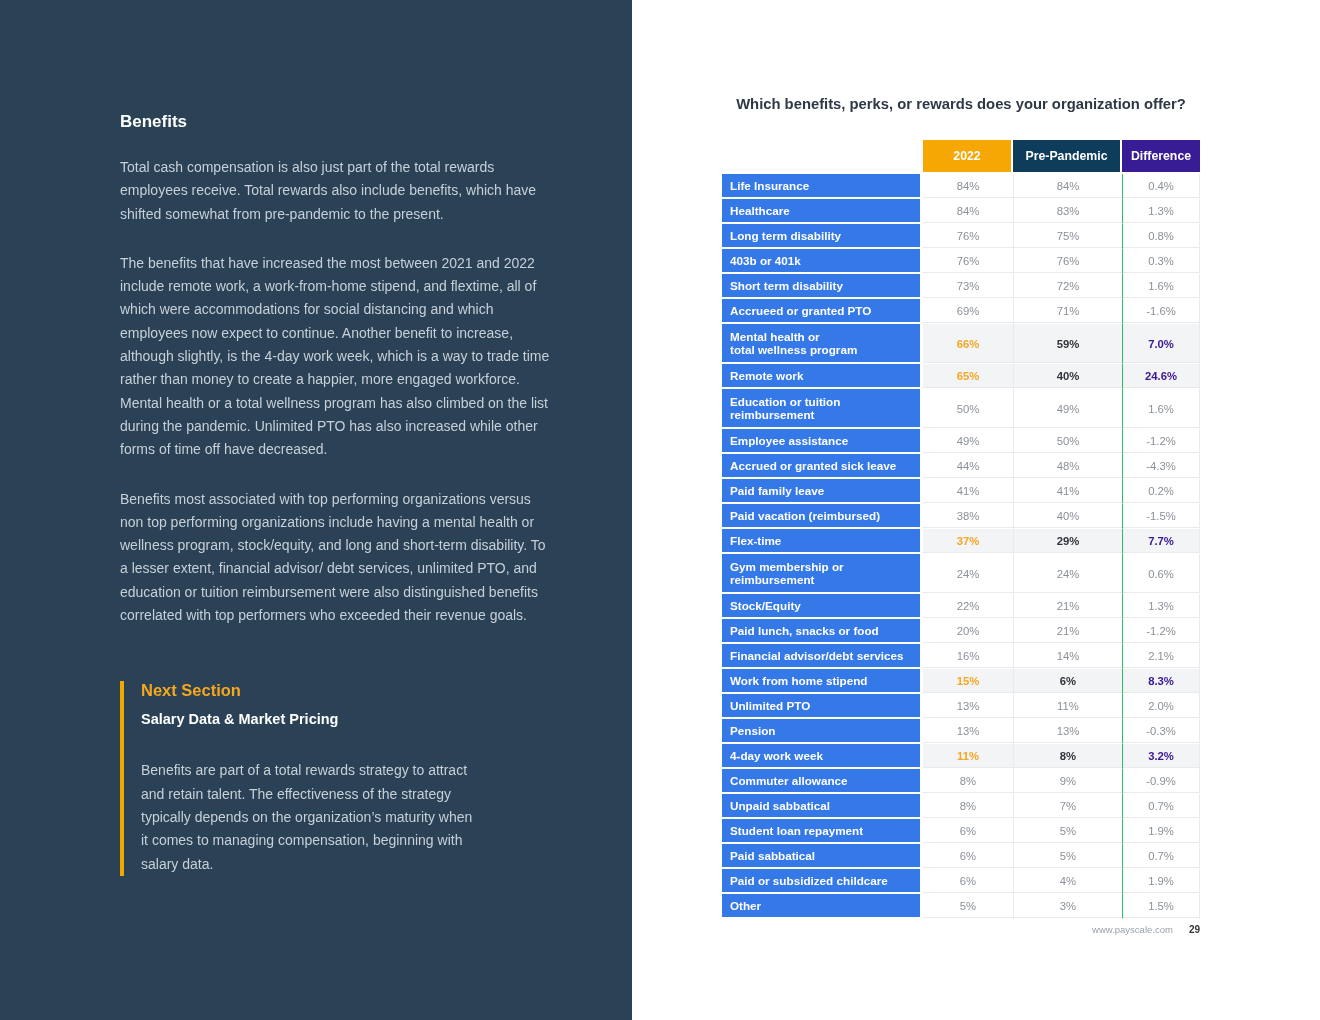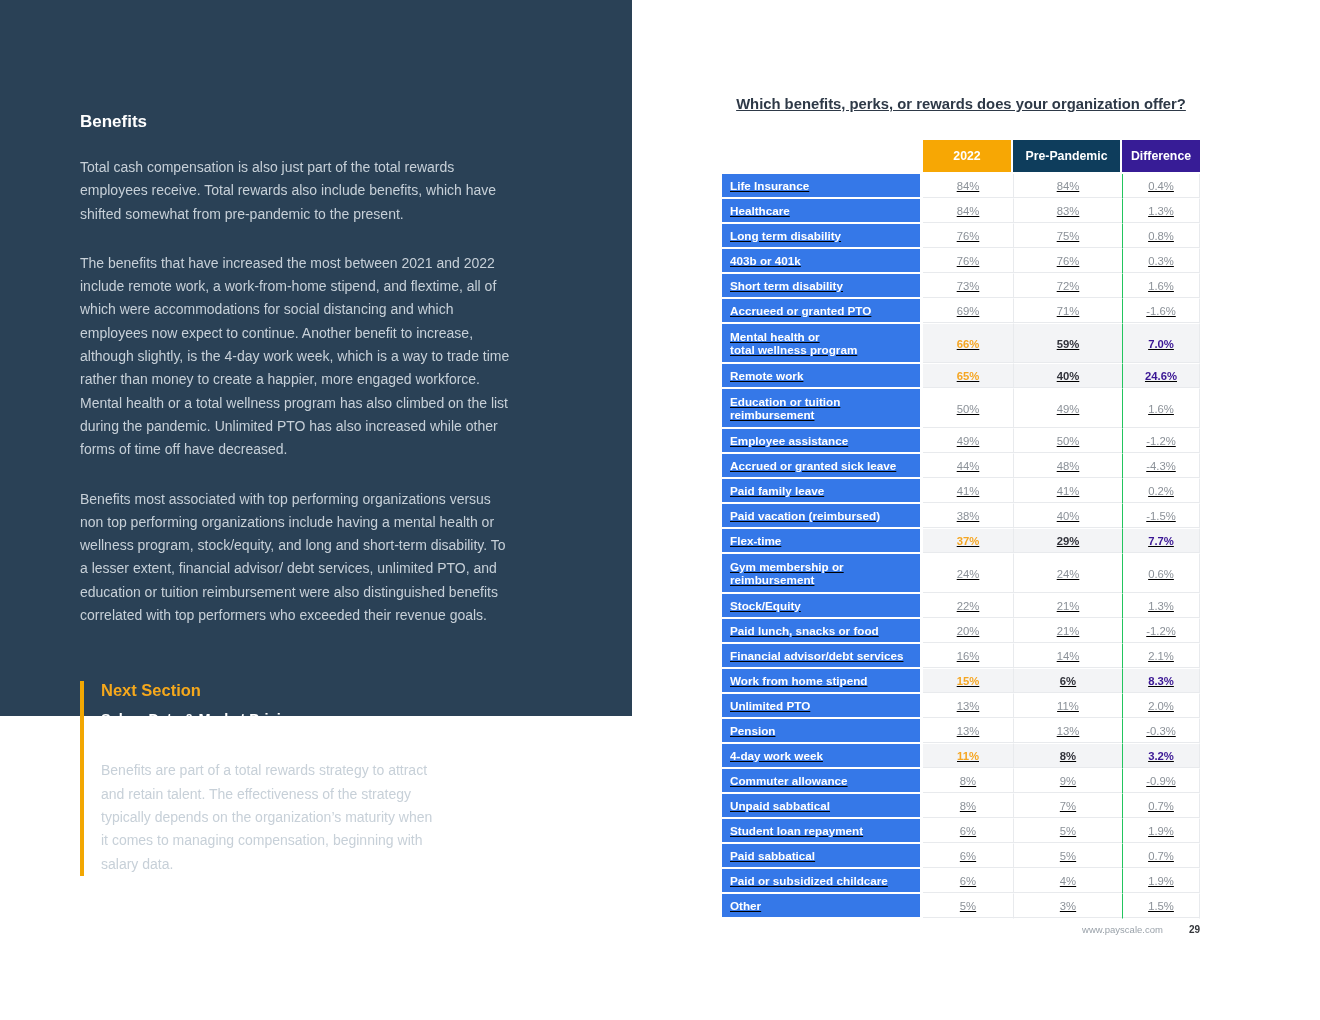--- a/index.html
+++ b/index.html
@@ -3,50 +3,50 @@
 <meta charset="utf-8">
 <style>
   * { margin:0; padding:0; box-sizing:border-box; }
   html,body { background:#ffffff; }
   .page {
     width:1320px; height:1020px; display:flex; overflow:hidden;
     font-family:"Liberation Sans", sans-serif; background:#ffffff;
   }
   
   .left-panel {
-    width:632px; height:716px; background:#2A4156;
-    padding:112px 80px 0 80px; flex-shrink:0;
+    width:632px; height:1020px; background:#2A4156;
+    padding:112px 80px 0 120px; flex-shrink:0;
   }
   .left-heading { color:#ffffff; font-size:17px; font-weight:bold; margin-bottom:24px; }
   .left-para {
     width:432px; color:#C7D0D8; font-size:14px; line-height:23.3px; margin-bottom:26px;
   }
   .next-section { margin-top:54px; border-left:4px solid #F2A702; padding-left:17px; }
   .next-section-label { color:#F5A81C; font-size:16.5px; font-weight:bold; margin-bottom:11px; }
   .next-section-title { color:#ffffff; font-size:14.5px; font-weight:bold; margin-bottom:32px; }
   .next-section-body { width:332px; color:#C7D0D8; font-size:14px; line-height:23.3px; }
 
   
   .right-panel { flex:1; padding-top:96px; }
   .table-title {
     margin-left:90px; width:478px; text-align:center;
-    color:#2E3947; font-size:14.8px; font-weight:bold;text-decoration:underline;
+    color:#2E3947; font-size:14.8px; font-weight:bold;
   }
   .benefits-table { margin:28px 0 0 90px; width:568px; }
   .thead { display:flex; height:32px; margin-bottom:2px; }
   .th {
     display:flex; align-items:center; justify-content:center;
     color:#ffffff; font-size:12.3px; font-weight:bold;
   }
   .th-label { width:201px; border-right:3px solid #ffffff; }
   .th-2022 { width:90px;  background:#F7A704; border-right:2px solid #ffffff; }
   .th-pre  { width:109px; background:#0E3D5C; border-right:2px solid #ffffff; }
   .th-diff { width:78px;  background:#371C96; }
 
-  .row { display:flex;text-decoration:underline; }
+  .row { display:flex; }
   .cell { height:25px; }
   .row.two-line .cell { height:40px; }
   .cell-label {
     width:201px; background:#3578E8; color:#ffffff; font-weight:bold;
     font-size:11.7px; line-height:13.5px; display:flex; align-items:center;
     padding-left:8px; white-space:pre-line;
     border-bottom:2px solid #ffffff; border-right:3px solid #ffffff;
   }
   .cell-value {
     display:flex; align-items:center; justify-content:center;
@@ -56,21 +56,21 @@
   .v-2022 { width:90px; }
   .v-pre  { width:109px; border-left:1px solid #E8EAED; }
   .v-diff { width:78px;  border-left:1px solid #22c55e; border-right:1px solid #E8EAED; }
   .row.highlight .cell-value { background:#F3F4F6; font-weight:bold; }
   .row.highlight .v-2022 { color:#F5A623; }
   .row.highlight .v-pre  { color:#32333B; }
   .row.highlight .v-diff { color:#3A1694; }
 
   .table-footer {
     width:478px; margin-left:90px; margin-top:5px;
-    display:flex; justify-content:flex-end; align-items:baseline; gap:26px;
+    display:flex; justify-content:flex-end; align-items:baseline; gap:16px;
   }
   .footer-site { font-size:9.5px; color:#9AA2AA; }
   .footer-page { font-size:10px; font-weight:bold; color:#33363B; }
 </style>
 </head>
 <body>
 
 <div class="page">
 
   <aside class="left-panel">

